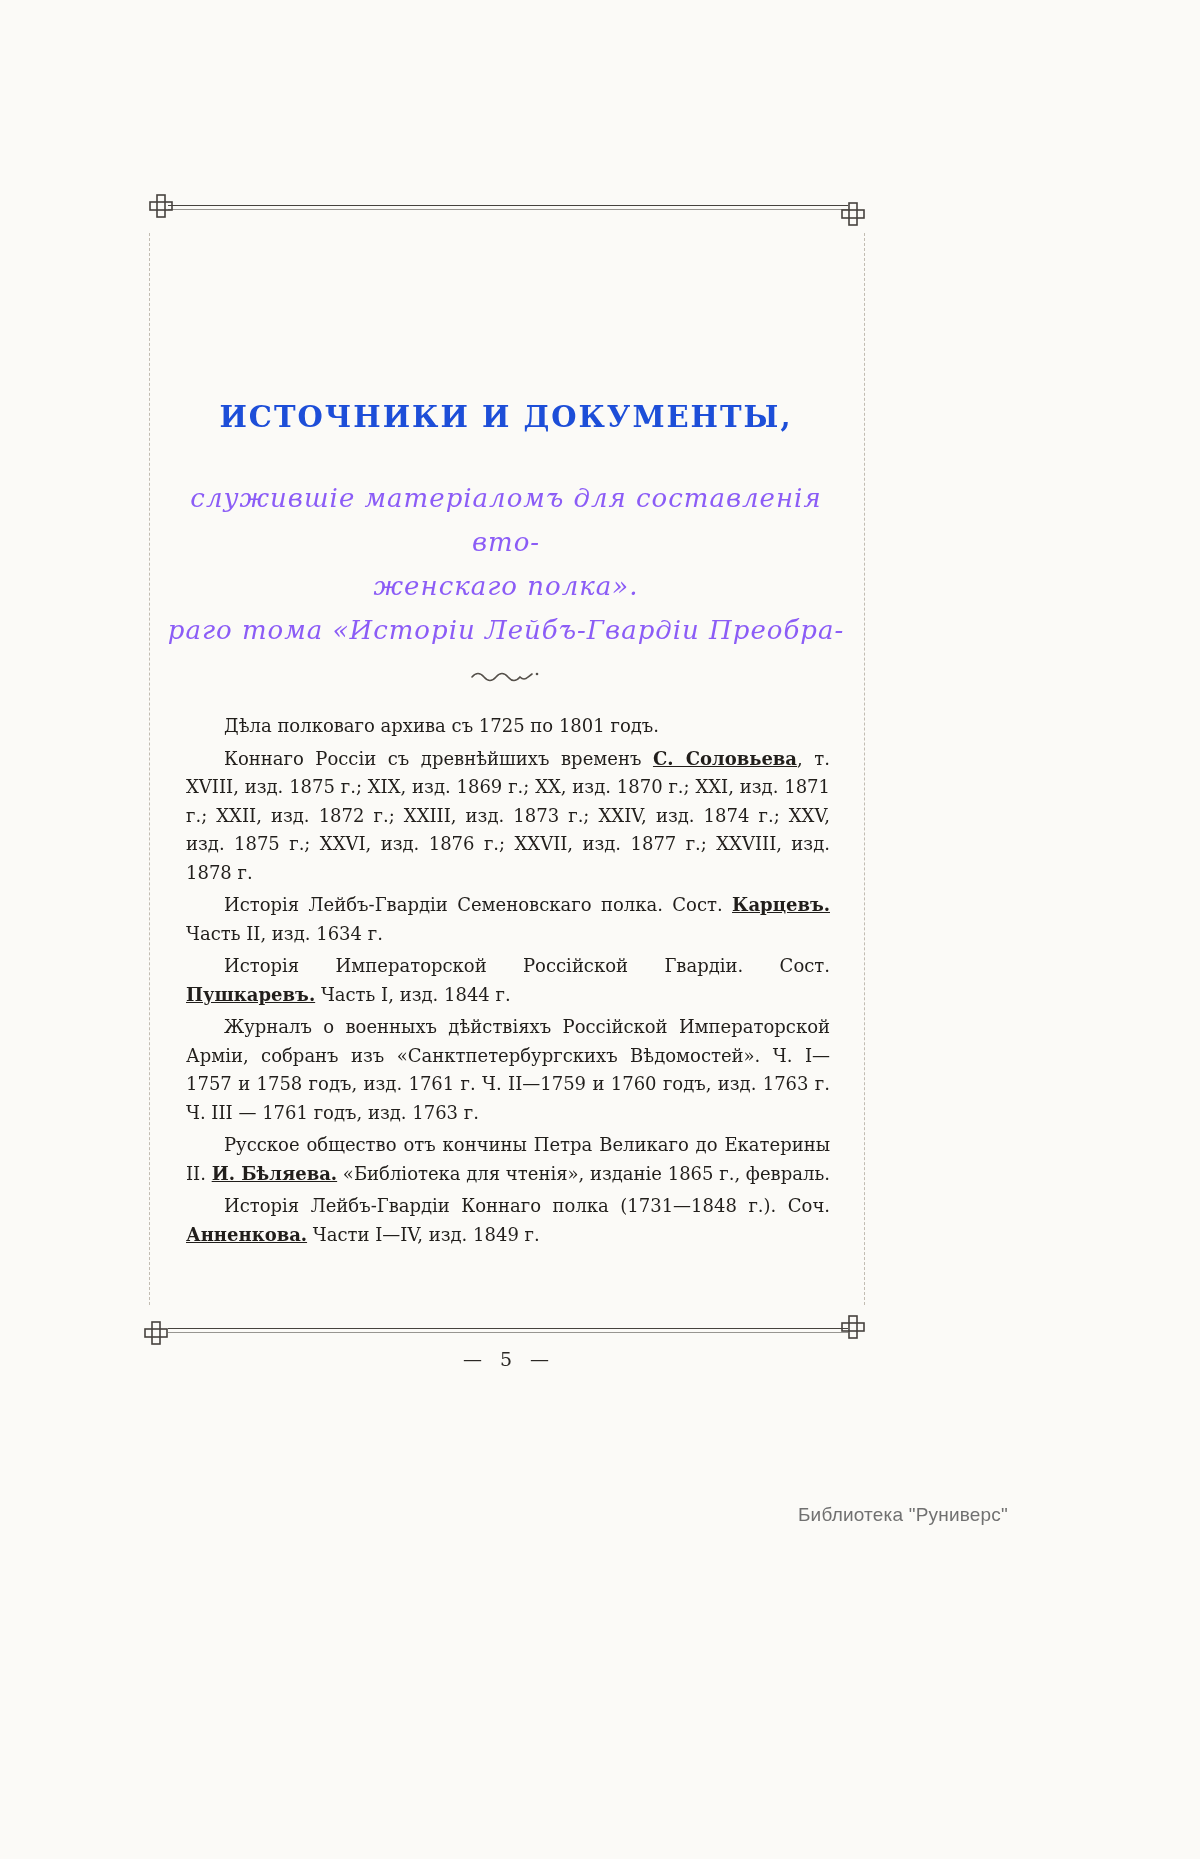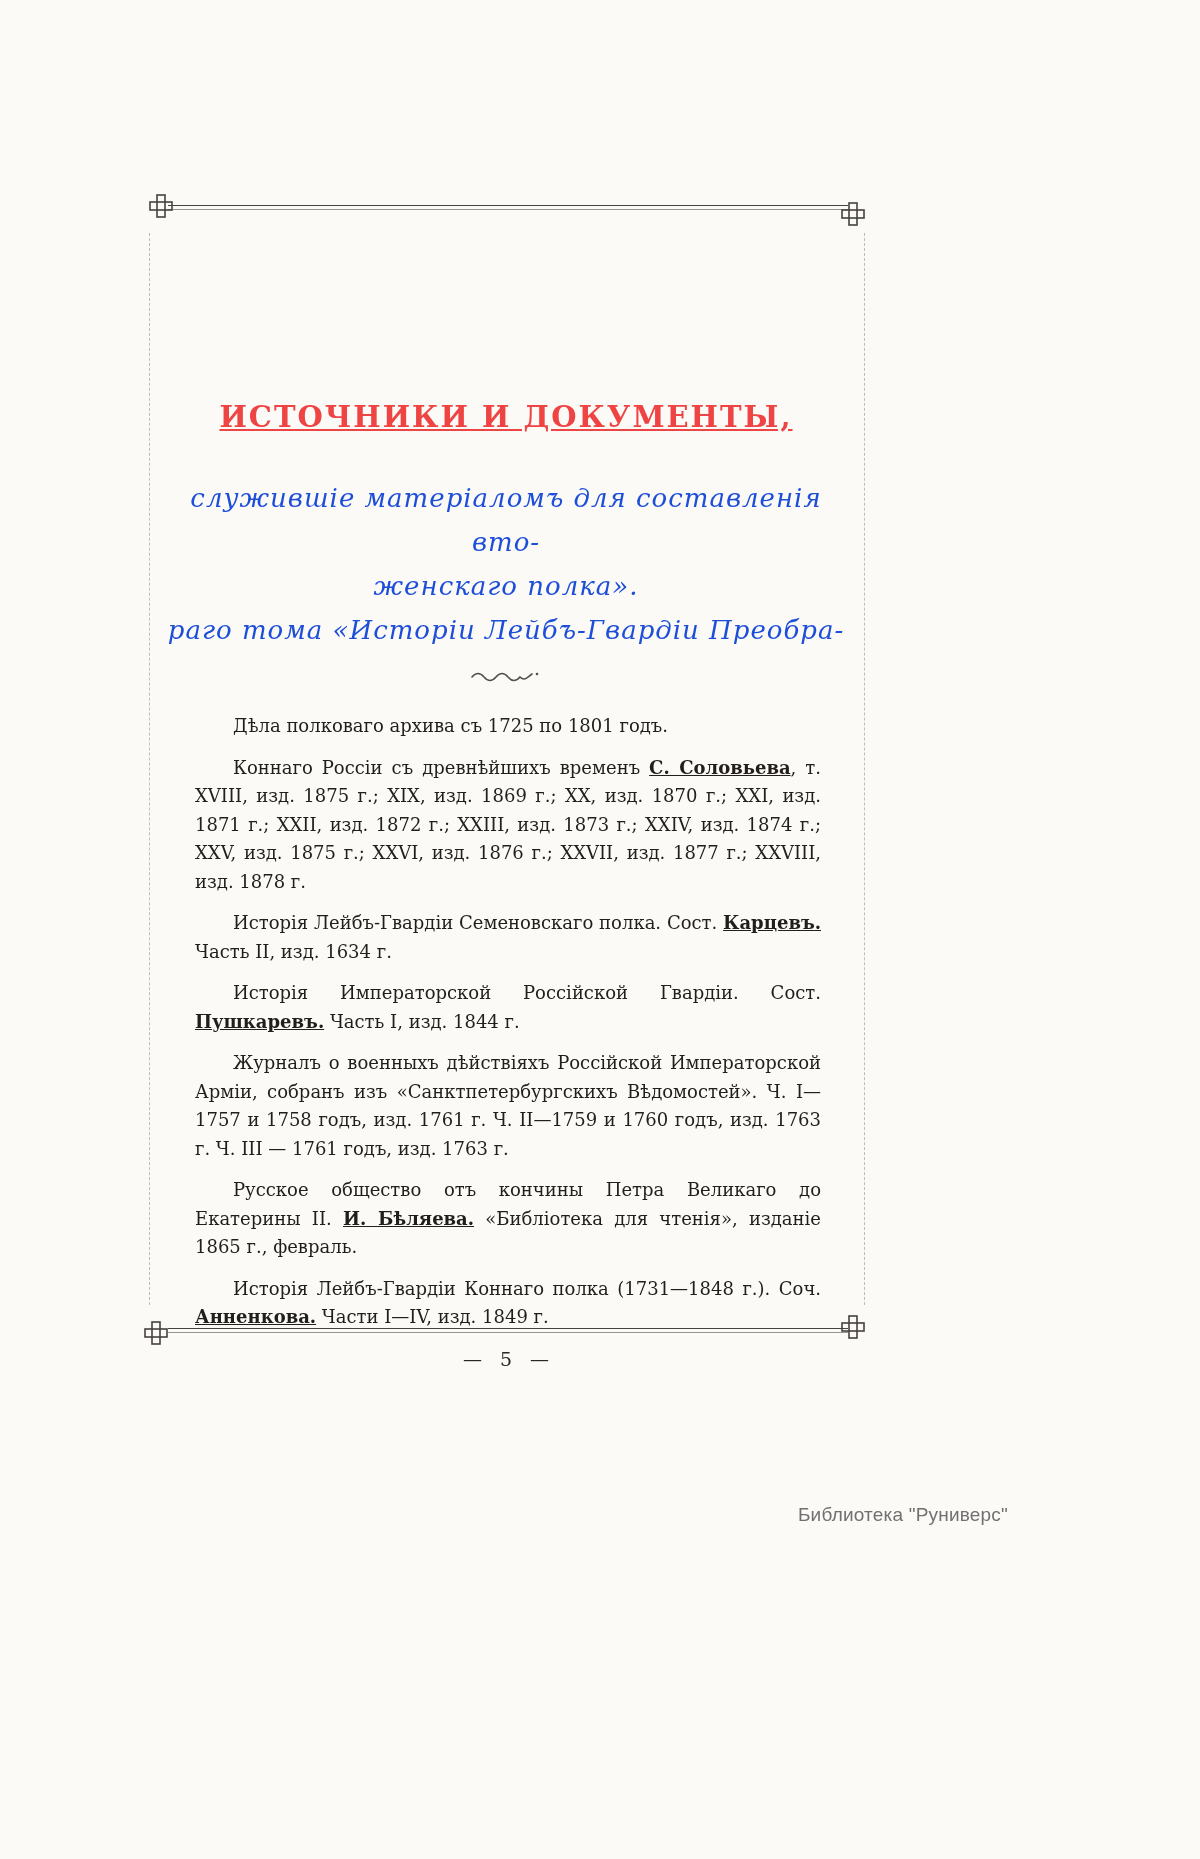--- a/index.html
+++ b/index.html
@@ -31,43 +31,42 @@
   .side{position:absolute;top:28px;bottom:28px;width:0;border-left:1px dashed #c2bcb2;}
   .side-left{left:-3px;}
   .side-right{right:-5px;}
 
   .title{
     margin:197px 0 0;
     text-align:center;
     font-size:29px;line-height:30px;
     letter-spacing:2px;
     font-weight:700;
-    color:#ef4444;
-    text-decoration:underline;
+    color:#1d4ed8;
   }
   .subtitle{
     margin-top:44px;
     text-align:center;
     font-style:italic;
     font-size:26px;line-height:44px;
     letter-spacing:1px;
-    color:#1d4ed8;
+    color:#8b5cf6;
   }
   .divider{
     margin-top:16px;
     height:18px;
     text-align:center;
   }
   .bodytext{
     margin:26px 26px 0 30px;
     font-size:18px;line-height:28.5px;
     text-align:justify;
     color:#211e1b;
   }
-  .bodytext p{margin:13px;text-indent:38px;}
+  .bodytext p{margin:4px;text-indent:38px;}
   .b{font-weight:700;text-decoration:underline;}
 
   .pagenum{
     position:absolute;left:152px;top:1348px;width:708px;
     text-align:center;
     font-size:19px;color:#2a2724;
     word-spacing:12px;
   }
   .watermark{
     position:absolute;top:1504px;right:192px;

